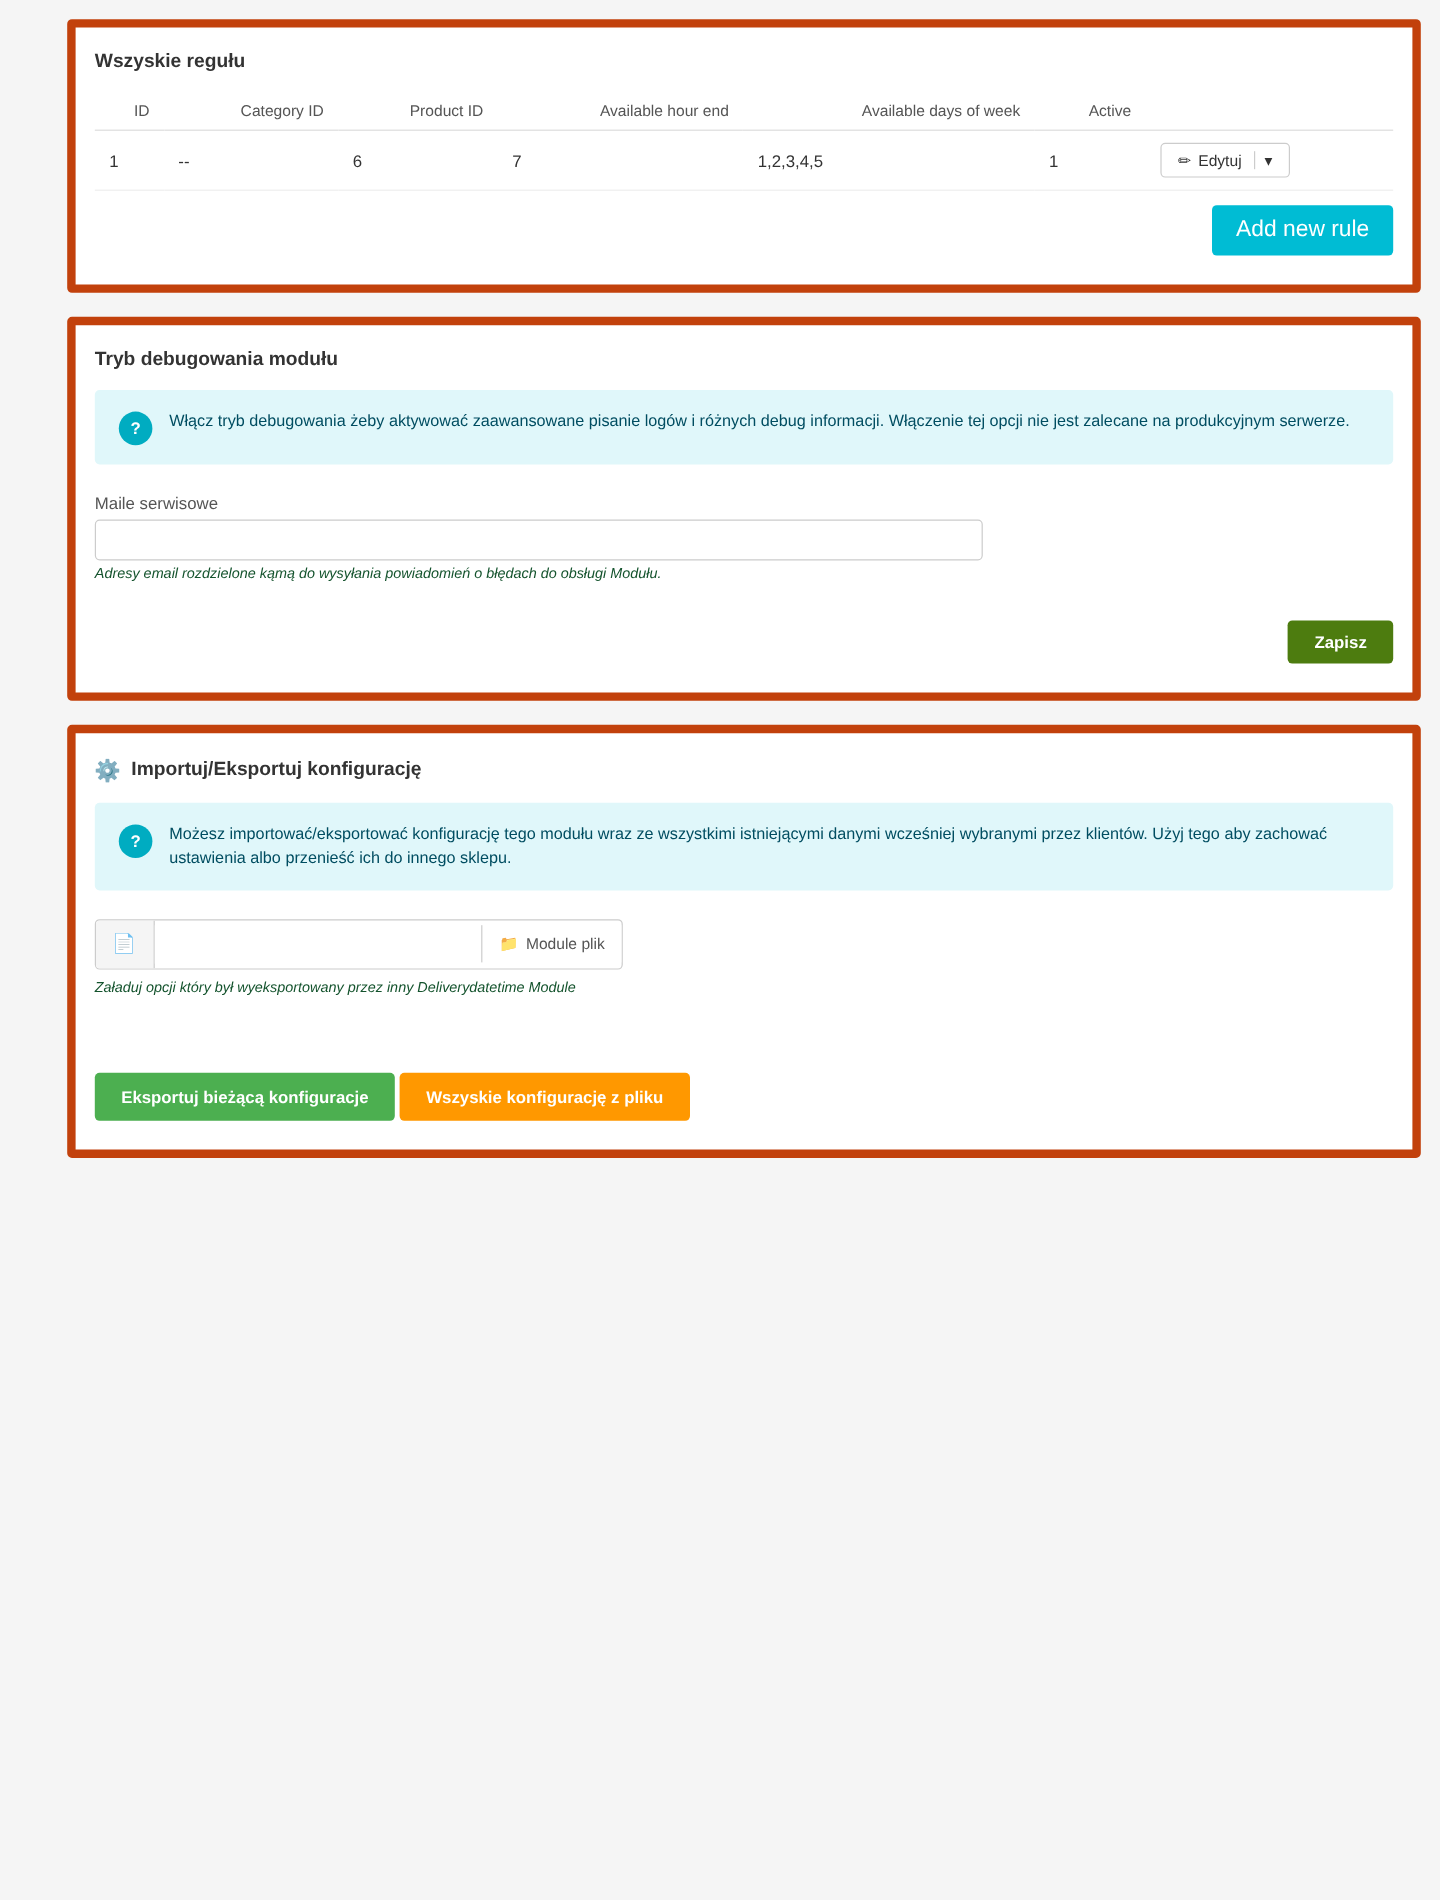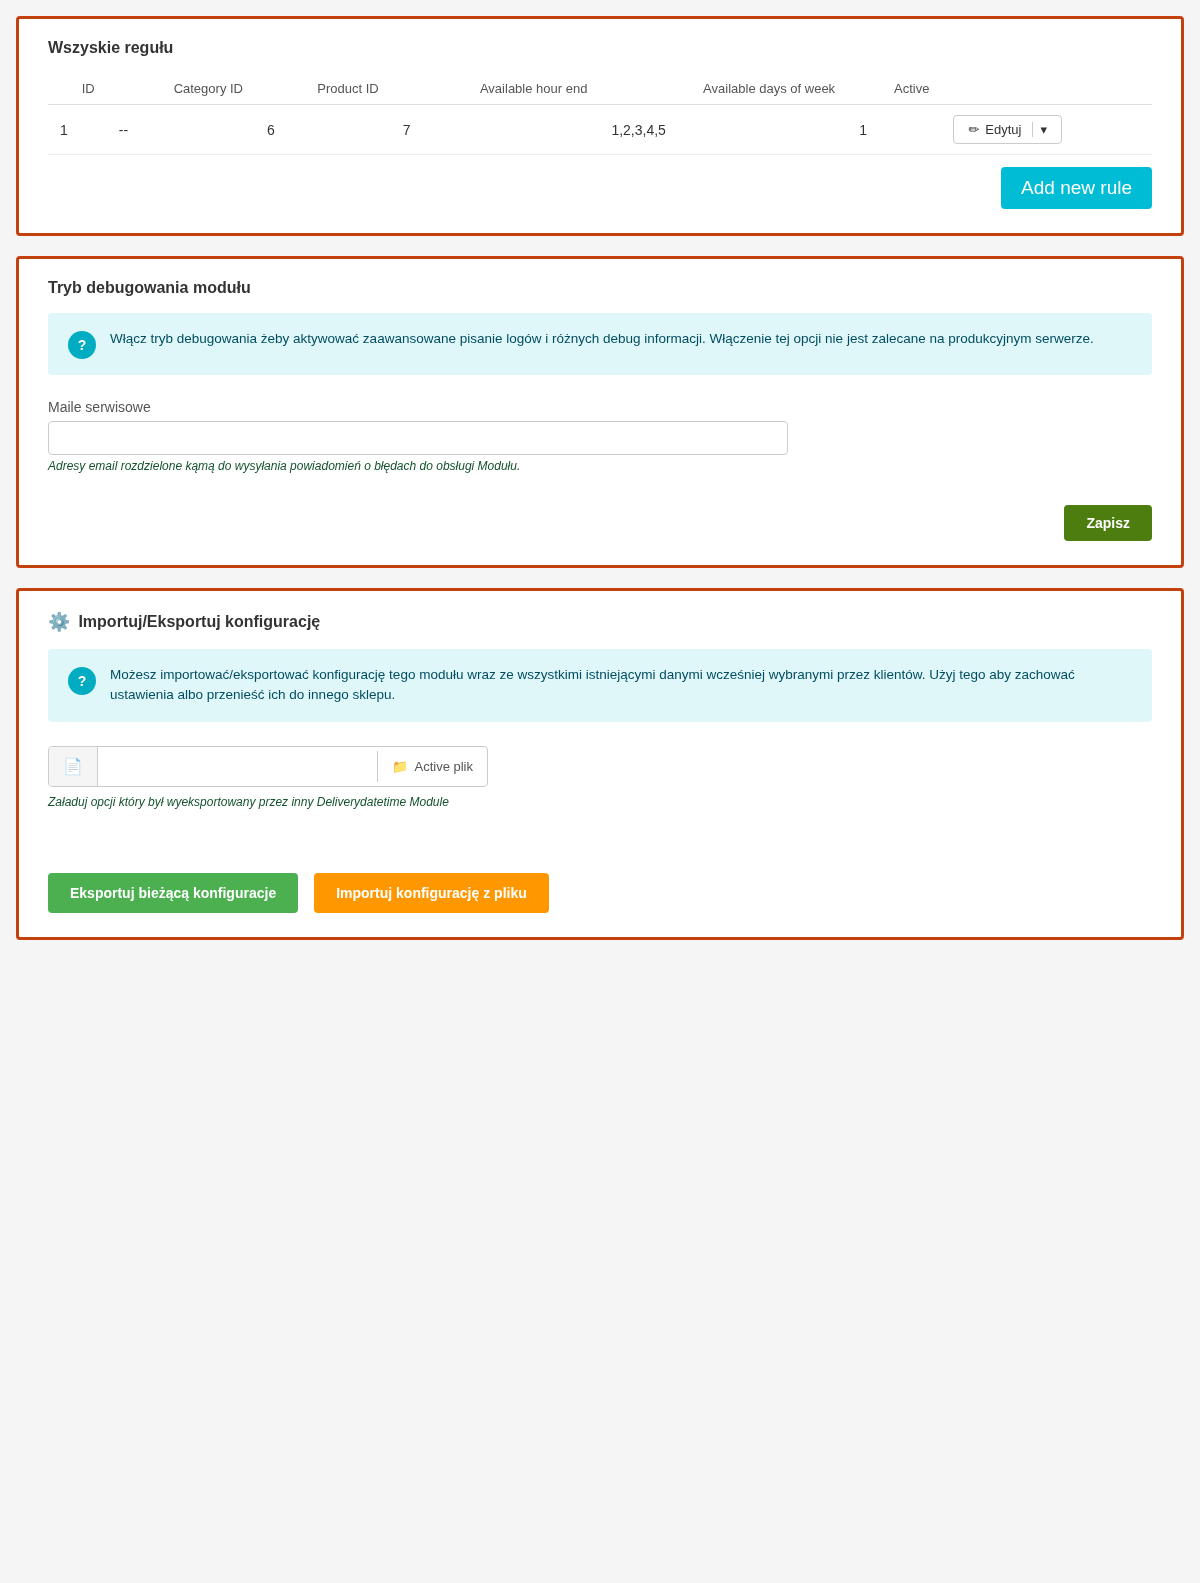--- a/index.html
+++ b/index.html
@@ -5,24 +5,25 @@
     * { box-sizing: border-box; margin: 0; padding: 0; }
     body {
       font-family: Arial, sans-serif;
       background: #f5f5f5;
       color: #333;
       font-size: 14px;
       padding: 16px;
     }
     .card {
       background: #fff;
-      border: 3px solid #c2410c;
+      border: 7px solid #c2410c;
       border-radius: 4px;
       margin-bottom: 20px;
-      padding: 20px 29px 24px;
+      padding: 20px 16px 24px;
+      margin-left: 40px;
     }
     .card-title {
       font-size: 16px;
       font-weight: bold;
       margin-bottom: 16px;
       color: #333;
       display: flex;
       align-items: center;
       gap: 8px;
     }
@@ -224,21 +225,21 @@
       font-size: 13px;
       color: #555;
       display: flex;
       align-items: center;
       gap: 6px;
     }
 
     
     .bottom-buttons {
       display: flex;
-      gap: 16px;
+      gap: 4px;
       margin-top: 32px;
     }
     .btn-export {
       background: #4caf50;
       color: #fff;
       border: none;
       border-radius: 4px;
       padding: 12px 22px;
       cursor: pointer;
       font-size: 14px;
@@ -338,25 +339,25 @@
     <div class="info-text">Możesz importować/eksportować konfigurację tego modułu wraz ze wszystkimi istniejącymi danymi wcześniej wybranymi przez klientów. Użyj tego aby zachować ustawienia albo przenieść ich do innego sklepu.</div>
   </div>
 
   <div class="file-upload-row">
     <button class="file-icon-btn">
       <span>📄</span>
     </button>
     <input type="text" class="file-input-text" style="">
     <button class="file-choose-btn">
       <span>📁</span>
-      <span>Active plik</span>
+      <span>Module plik</span>
     </button>
   </div>
   <div class="form-hint">Załaduj opcji który był wyeksportowany przez inny Deliverydatetime Module</div>
 
   <br><br>
 
 
   <div class="bottom-buttons">
     <button class="btn-export">Eksportuj bieżącą konfiguracje</button>
-    <button class="btn-import">Importuj konfigurację z pliku</button>
+    <button class="btn-import">Wszyskie konfigurację z pliku</button>
   </div>
 </div>
 
 </body></html>

